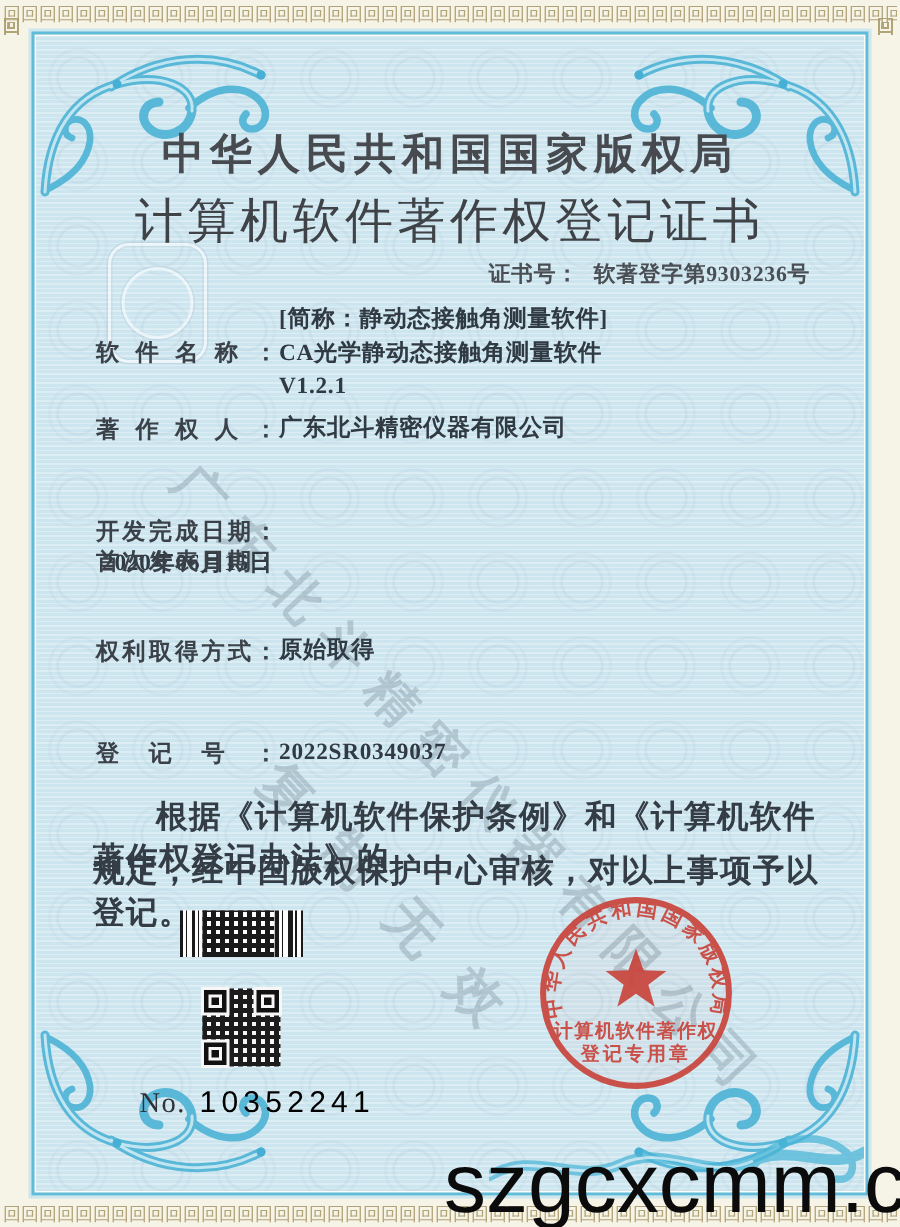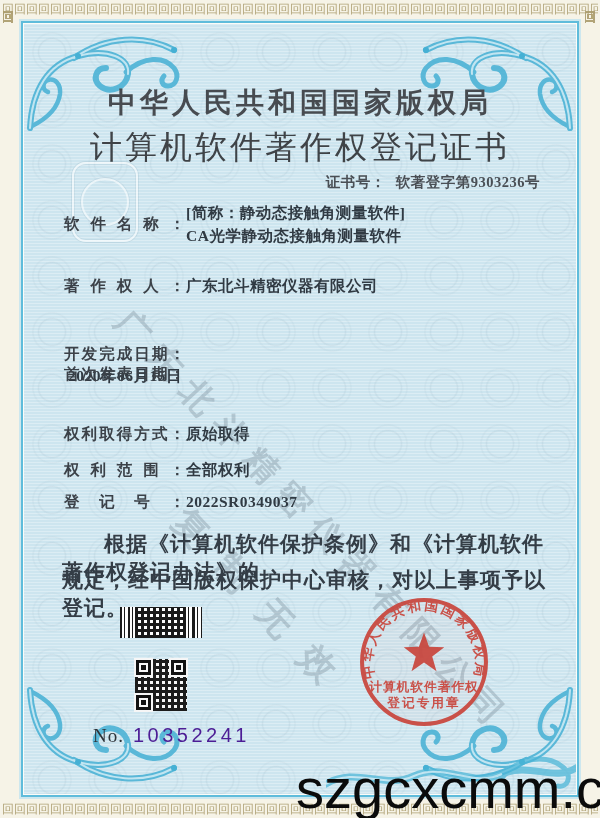--- a/index.html
+++ b/index.html
@@ -124,21 +124,21 @@
     border:3px solid #111; box-shadow:0 0 0 2px #f6f6f6;
   }
   .qr .finder::after { content:""; position:absolute; left:2px; top:2px; width:5px; height:5px; background:#111; }
   .qr .finder.tl { left:1px; top:1px; }
   .qr .finder.tr { right:1px; top:1px; }
   .qr .finder.bl { left:1px; bottom:1px; }
 
   
   .serial { position:absolute; left:93px; top:724px; display:flex; align-items:flex-end; }
   .serial .prefix { font-size:19px; color:#2d3339; letter-spacing:1px; }
-  .serial .number { margin-left:9px; font-size:20px; color:#4c1d95; letter-spacing:3.5px;
+  .serial .number { margin-left:9px; font-size:20px; color:#000000; letter-spacing:3.5px;
                     font-family:"Liberation Sans","DejaVu Sans",sans-serif; }
 
   
   .seal { position:absolute; left:358px; top:596px; opacity:.93; }
   .issue-date {
     position:absolute; left:360px; top:729px; width:126px; text-align:center;
     font-size:16.5px; font-weight:bold; color:#333a41; letter-spacing:.5px;
   }
 
   
@@ -235,40 +235,37 @@
   <div class="cert-title">计算机软件著作权登记证书</div>
   <div class="cert-no-line">
     <span class="lbl">证书号：</span><span>软著登字第9303236号</span>
   </div>
 
   <div class="row software">
     <span class="label">软件名称：</span>
     <span class="value">
       <span style="display:block">[简称：静动态接触角测量软件]</span>
       <span style="display:block">CA光学静动态接触角测量软件</span>
+      <span style="display:block">V1.2.1</span>
     </span>
   </div>
   <div class="row author">
     <span class="label">著作权人：</span>
     <span class="value">广东北斗精密仪器有限公司</span>
   </div>
   <div class="row devdate">
     <span class="label">开发完成日期：</span>
     <span class="value">2020年06月15日</span>
   </div>
   <div class="row pubdate">
     <span class="label">首次发表日期：</span>
   </div>
   <div class="row method">
     <span class="label">权利取得方式：</span>
     <span class="value">原始取得</span>
-  </div>
-  <div class="row scope">
-    <span class="label">权利范围：</span>
-    <span class="value">全部权利</span>
   </div>
   <div class="row regno">
     <span class="label">登记号：</span>
     <span class="value">2022SR0349037</span>
   </div>
 
   <div class="statement l1">根据《计算机软件保护条例》和《计算机软件著作权登记办法》的</div>
   <div class="statement l2">规定，经中国版权保护中心审核，对以上事项予以登记。</div>
 
   <div class="barcode">

